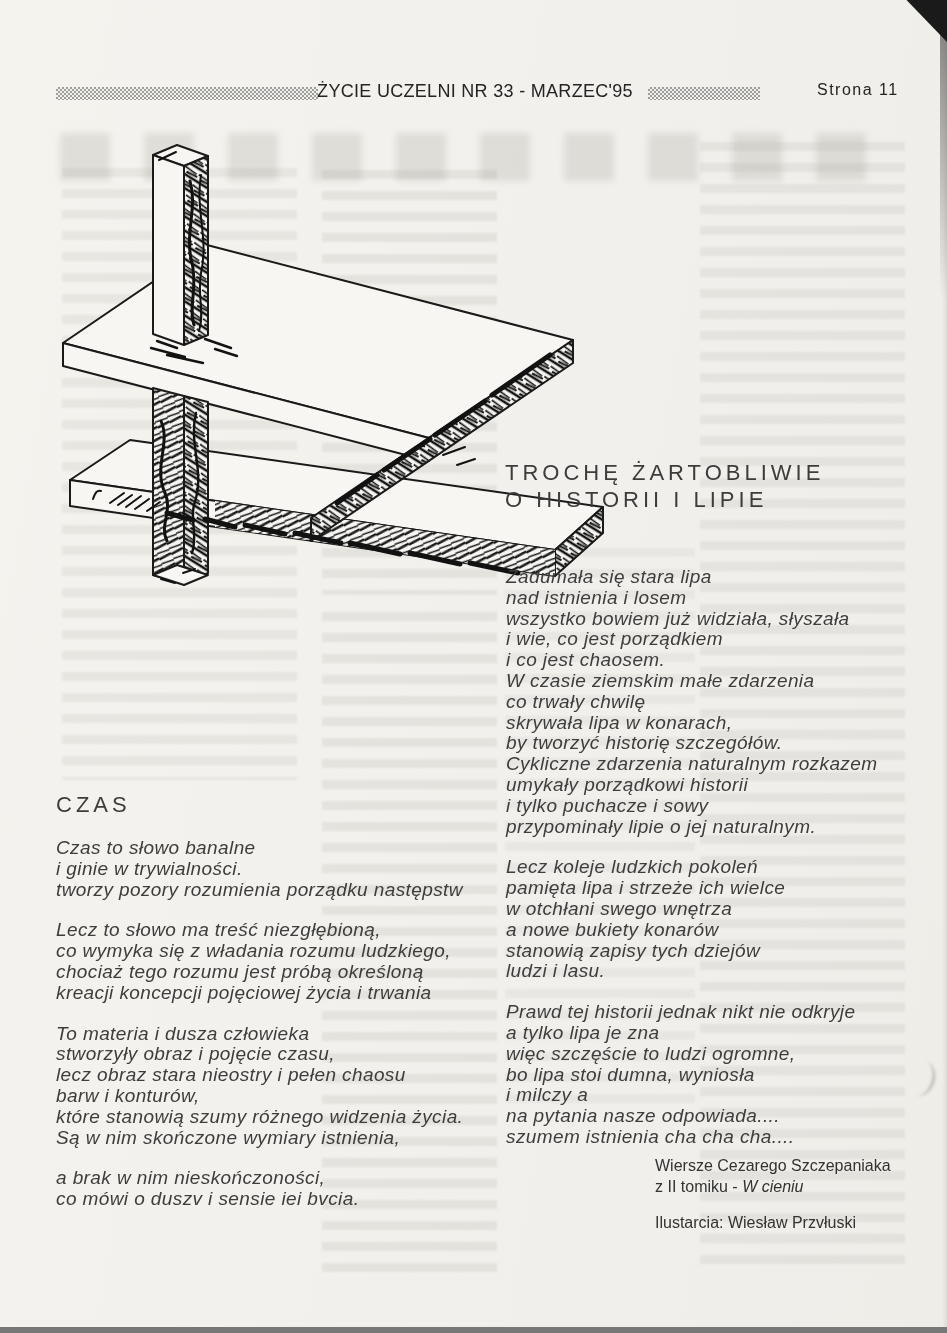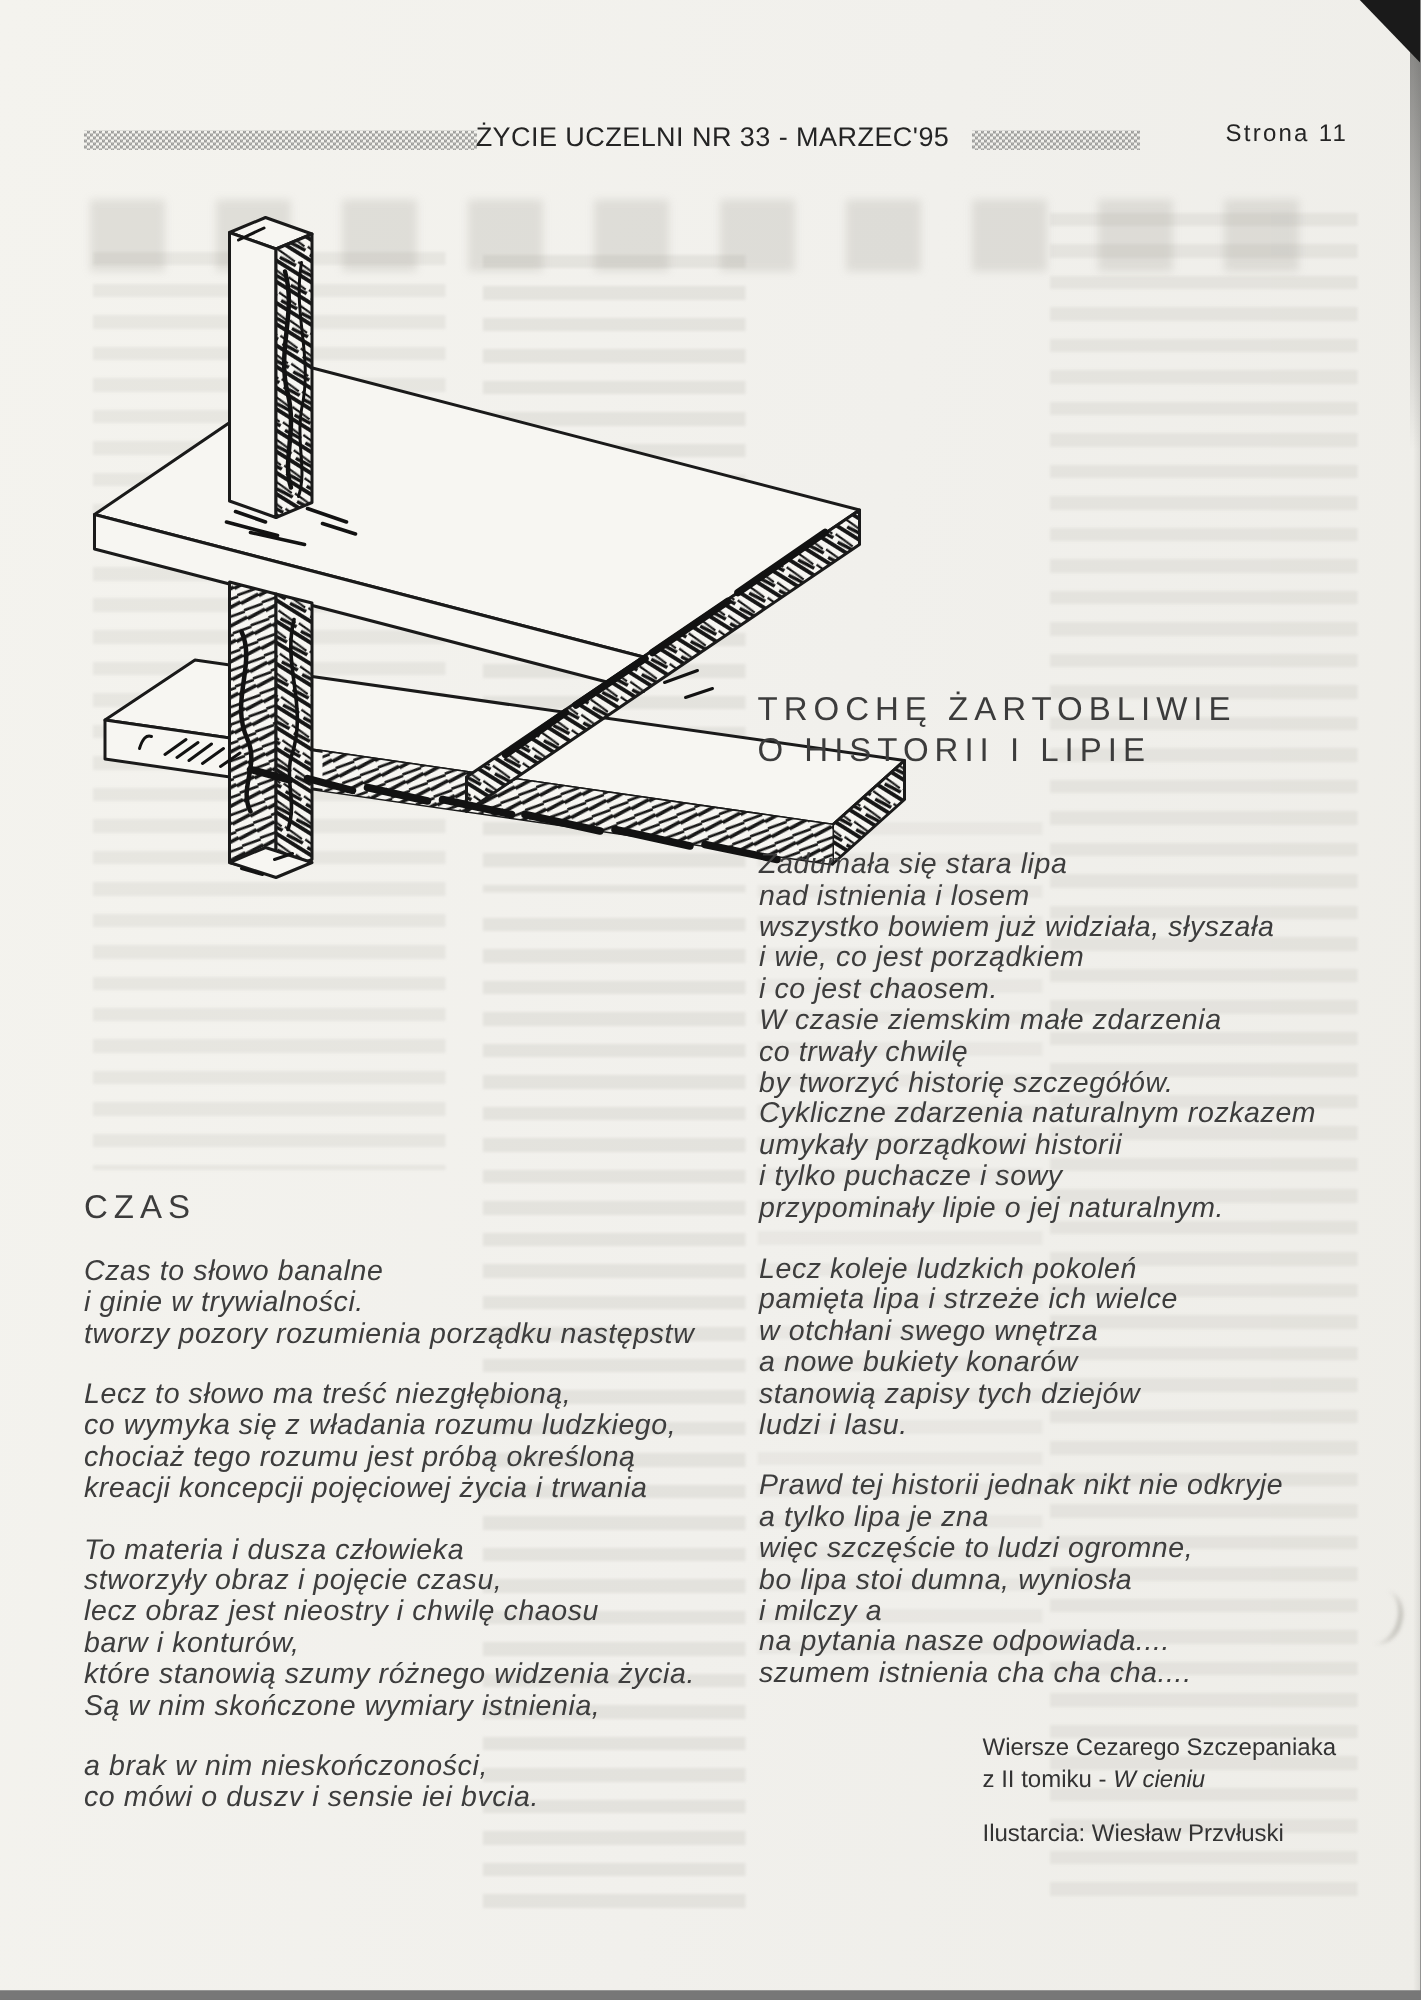--- a/index.html
+++ b/index.html
@@ -115,20 +115,21 @@
   </div>
   <div class="poem" style="left:506px;top:531px;width:440px;margin-top:36px;">
       <div class="stanza">
         <div class="poem-line">Zadumała się stara lipa</div>
         <div class="poem-line">nad istnienia i losem</div>
         <div class="poem-line">wszystko bowiem już widziała, słyszała</div>
         <div class="poem-line">i wie, co jest porządkiem</div>
         <div class="poem-line">i co jest chaosem.</div>
         <div class="poem-line">W czasie ziemskim małe zdarzenia</div>
         <div class="poem-line">co trwały chwilę</div>
+        <div class="poem-line">skrywała lipa w konarach,</div>
         <div class="poem-line">by tworzyć historię szczegółów.</div>
         <div class="poem-line">Cykliczne zdarzenia naturalnym rozkazem</div>
         <div class="poem-line">umykały porządkowi historii</div>
         <div class="poem-line">i tylko puchacze i sowy</div>
         <div class="poem-line">przypominały lipie o jej naturalnym.</div>
       </div>
       <div class="stanza">
         <div class="poem-line">Lecz koleje ludzkich pokoleń</div>
         <div class="poem-line">pamięta lipa i strzeże ich wielce</div>
         <div class="poem-line">w otchłani swego wnętrza</div>
@@ -164,21 +165,21 @@
       </div>
       <div class="stanza">
         <div class="poem-line">Lecz to słowo ma treść niezgłębioną,</div>
         <div class="poem-line">co wymyka się z władania rozumu ludzkiego,</div>
         <div class="poem-line">chociaż tego rozumu jest próbą określoną</div>
         <div class="poem-line">kreacji koncepcji pojęciowej życia i trwania</div>
       </div>
       <div class="stanza">
         <div class="poem-line">To materia i dusza człowieka</div>
         <div class="poem-line">stworzyły obraz i pojęcie czasu,</div>
-        <div class="poem-line">lecz obraz jest nieostry i chwilę chaosu</div>
+        <div class="poem-line">lecz obraz stara nieostry i pełen chaosu</div>
         <div class="poem-line">barw i konturów,</div>
         <div class="poem-line">które stanowią szumy różnego widzenia życia.</div>
         <div class="poem-line">Są w nim skończone wymiary istnienia,</div>
       </div>
       <div class="stanza">
         <div class="poem-line">a brak w nim nieskończoności,</div>
         <div class="poem-line">co mówi o duszv i sensie iei bvcia.</div>
       </div>
     </div>
 

